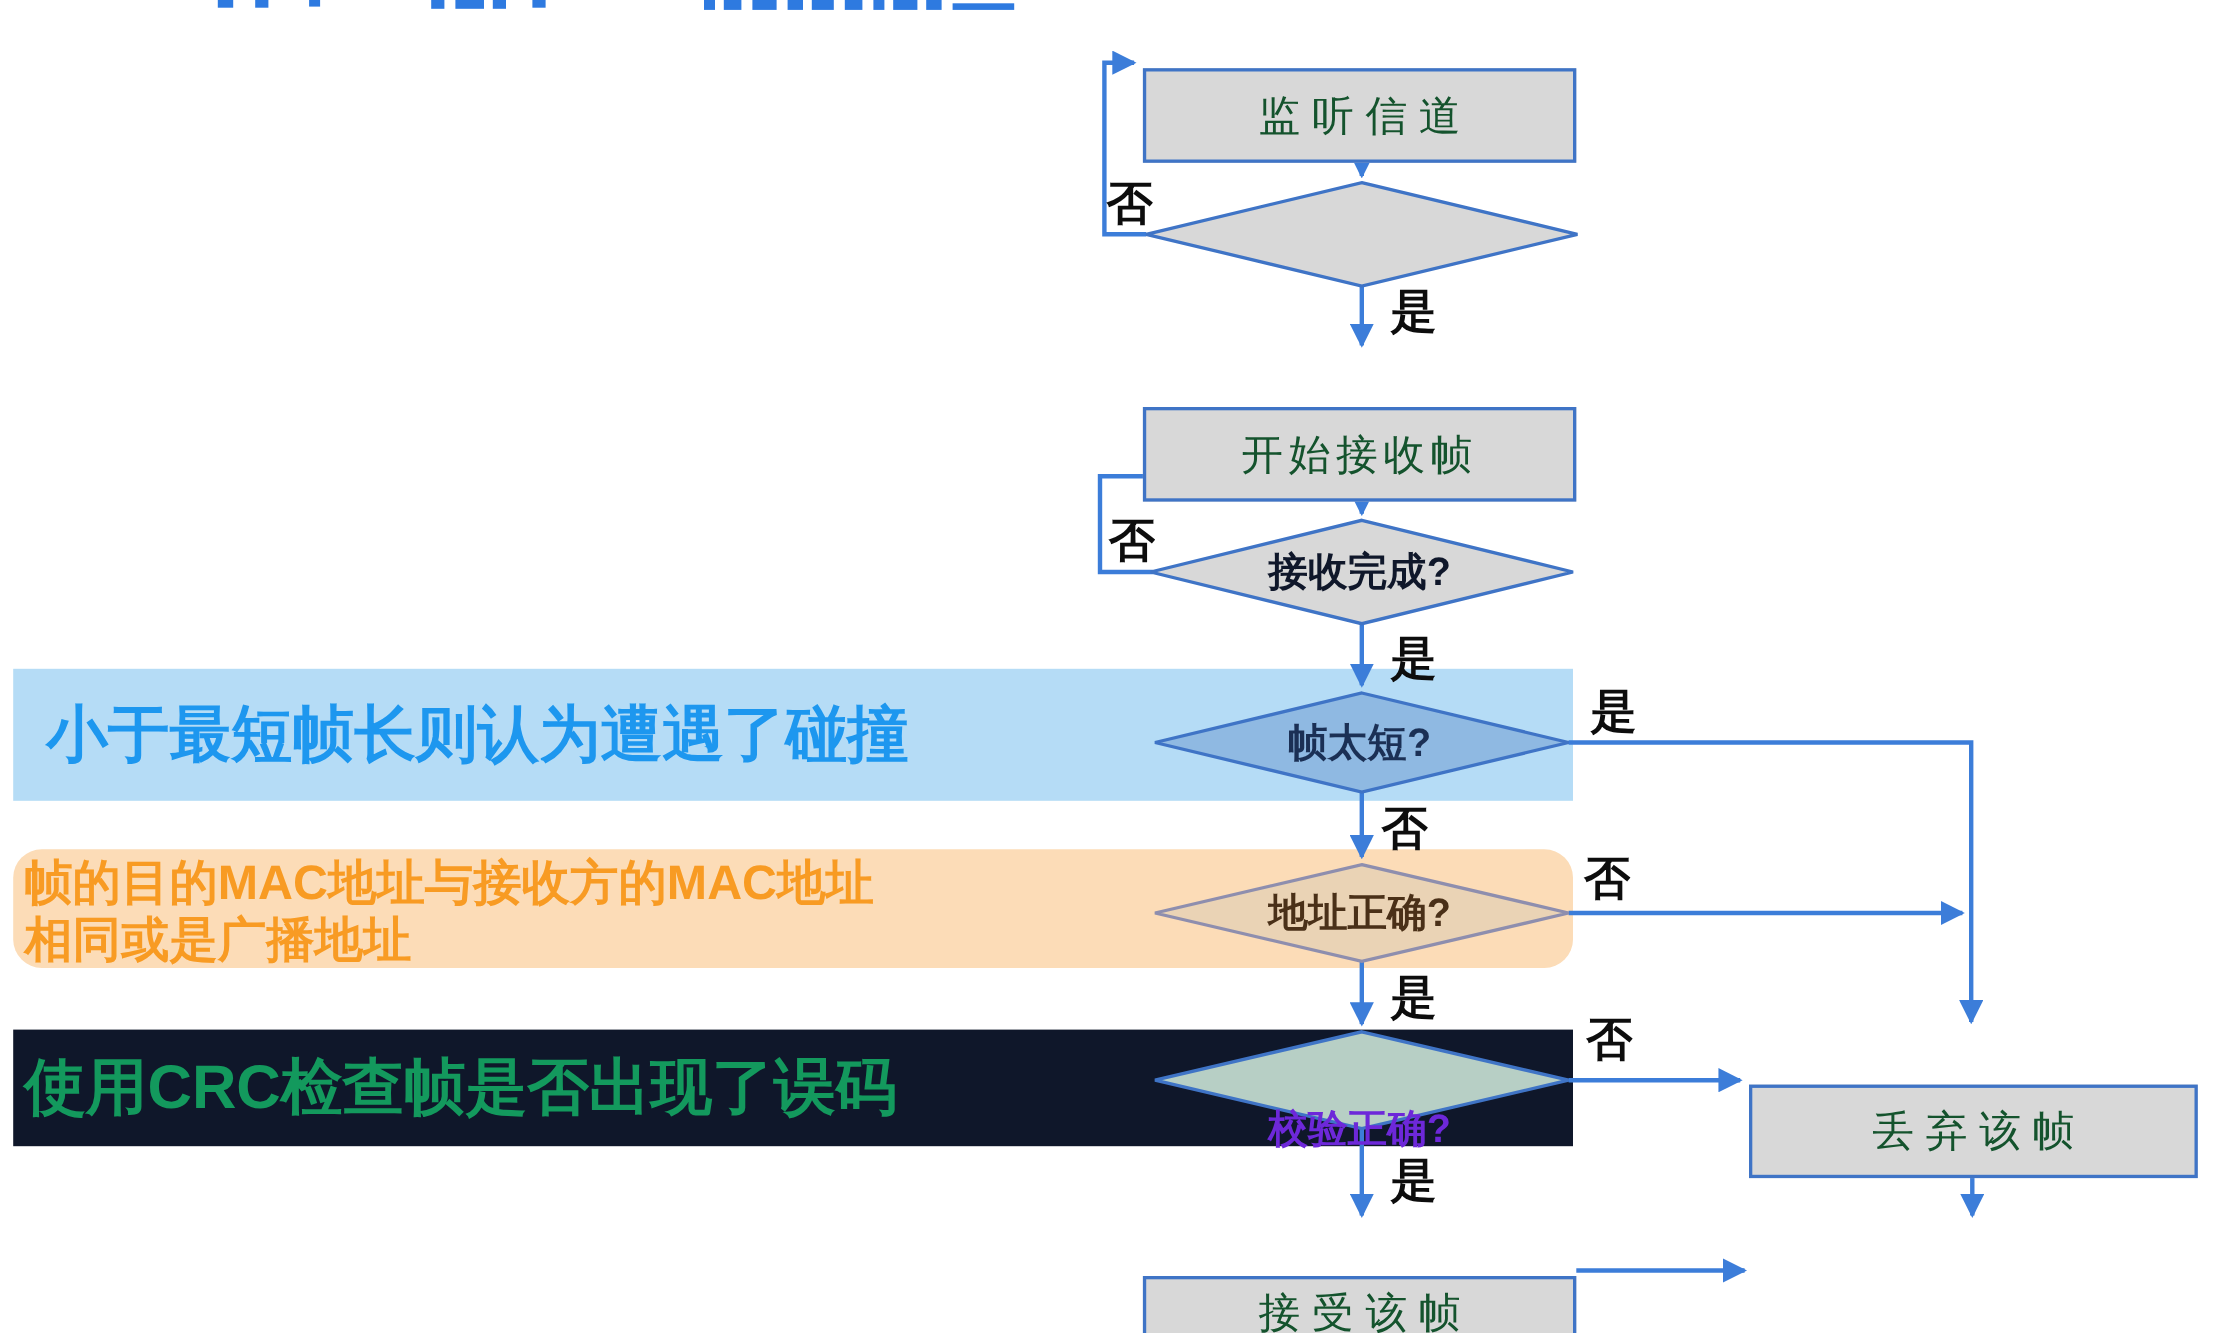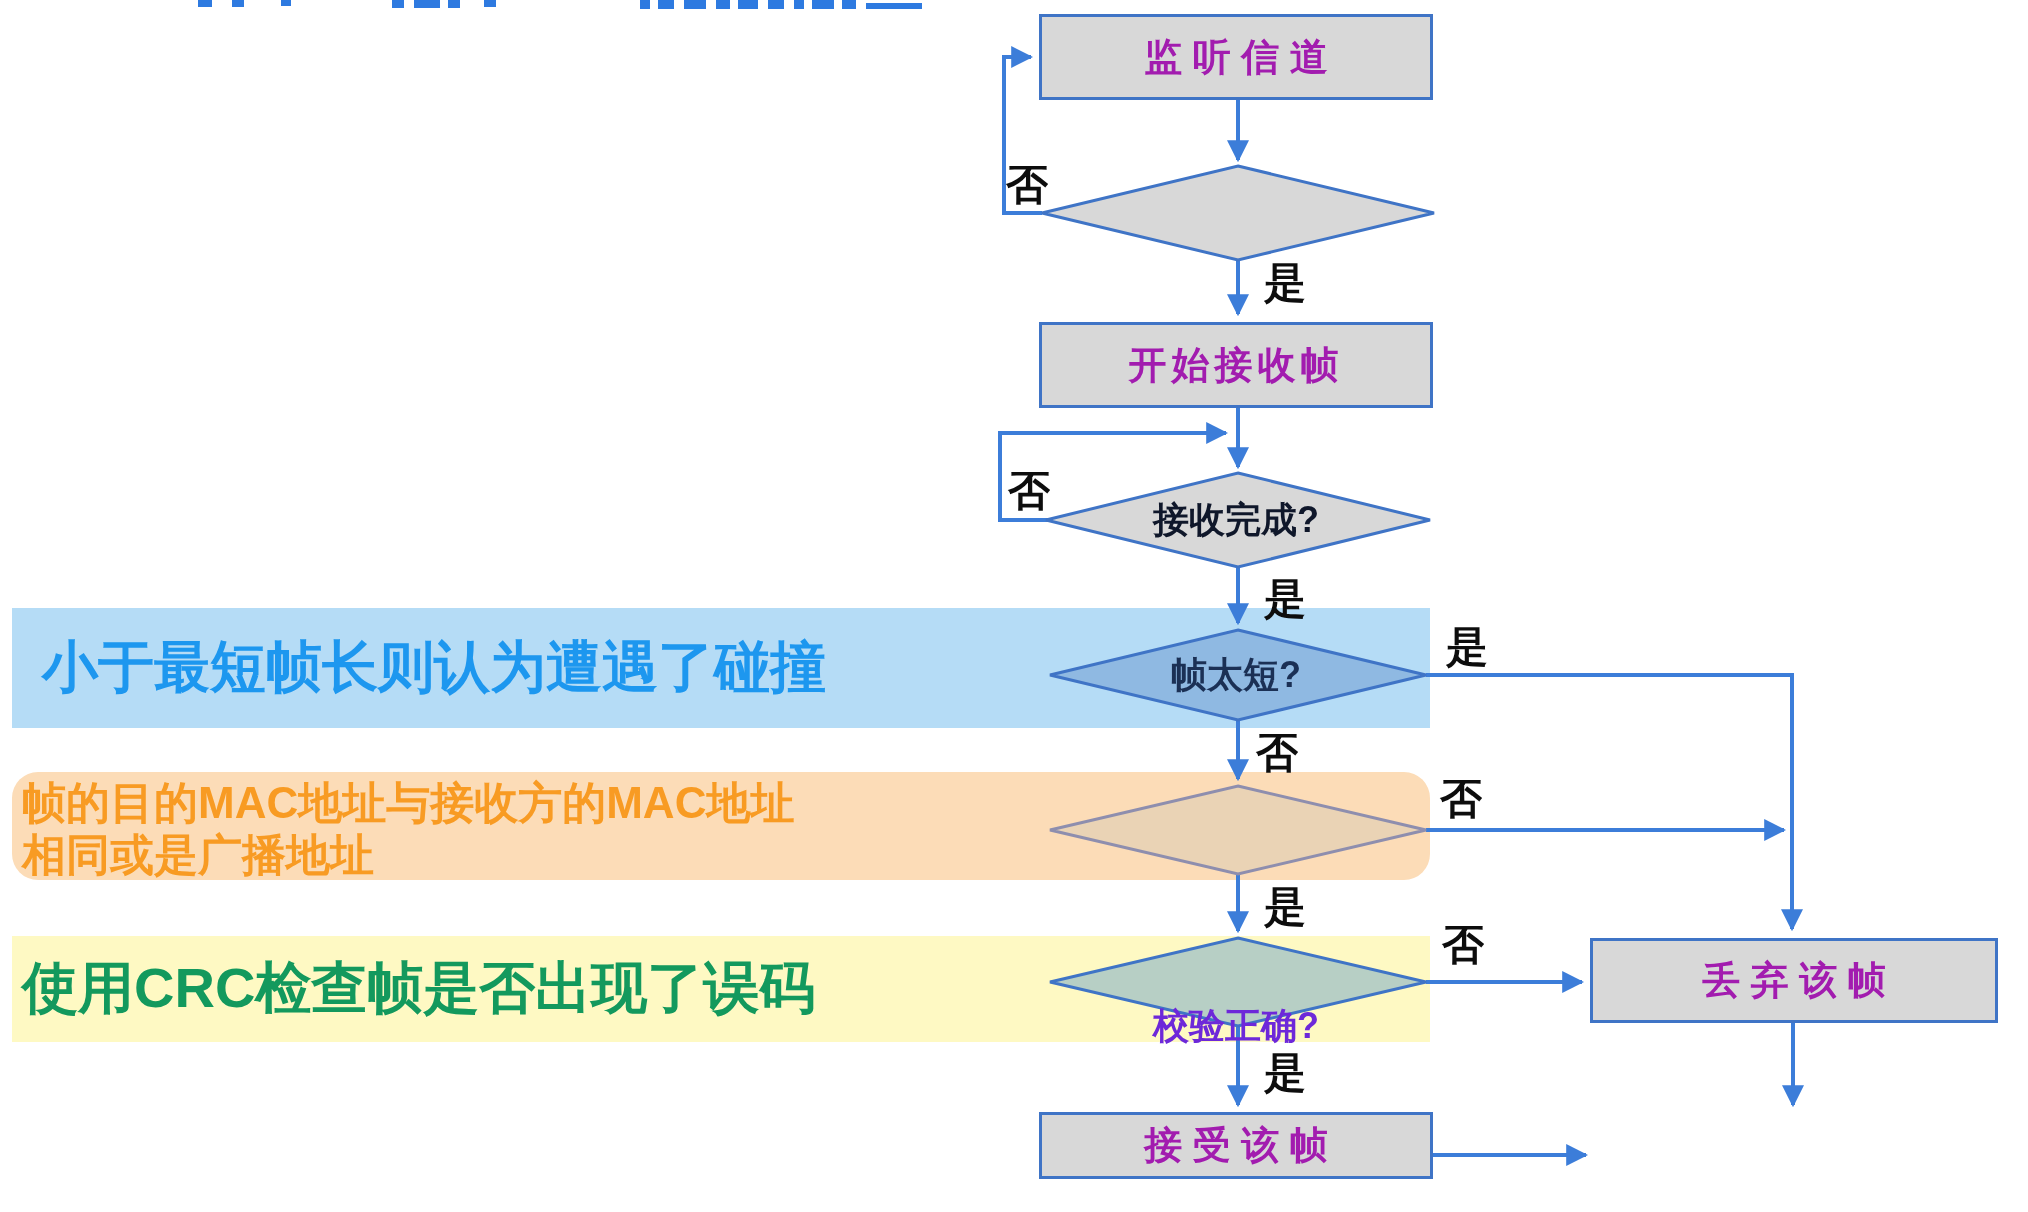--- a/index.html
+++ b/index.html
@@ -4,33 +4,33 @@
 <style>
   html,body{margin:0;padding:0;background:#ffffff;}
   #stage{
     position:relative;width:2028px;height:1212px;overflow:hidden;background:#ffffff;
     font-family:"Liberation Sans","DejaVu Sans",sans-serif;
   }
   
   .band{position:absolute;left:12px;width:1418px;z-index:1;display:flex;align-items:center;}
   .band-too-short{top:608px;height:120px;background:#b5dcf6;}
   .band-mac{top:772px;height:108px;background:#fcdcb7;display:block;border-radius:26px;}
-  .band-crc{top:936px;height:106px;background:#fef9c3;}
+  .band-crc{top:936px;height:106px;background:#0f172a;}
   .band-text{padding-left:10px;font-weight:bold;white-space:nowrap;}
   .band-too-short .band-text{font-size:56px;color:#1d97ef;padding-left:30px;}
   .band-mac .band-text{font-size:44px;color:#f89b23;line-height:52px;padding-top:5px;}
   .band-crc .band-text{font-size:56px;color:#13995d;}
   
   #connectors{position:absolute;left:0;top:0;z-index:2;}
   
   .node{
     position:absolute;z-index:3;box-sizing:border-box;
     background:#d8d8d8;border:3px solid #3f74c6;
     display:flex;align-items:center;justify-content:center;
-    font-size:38px;font-weight:bold;color:#a21caf;white-space:nowrap;
+    font-size:38px;font-weight:normal;color:#14532d;white-space:nowrap;margin-top:48px;
   }
   .node-listen{left:1039px;top:14px;width:394px;height:86px;}
   .node-start{left:1039px;top:322px;width:394px;height:86px;letter-spacing:5px;}
   .node-accept{left:1039px;top:1112px;width:394px;height:67px;}
   .node-discard{left:1590px;top:938px;width:408px;height:85px;}
   .node-end{left:1594px;top:1112px;width:406px;height:85px;border-radius:44px;letter-spacing:4px;}
   
   .dlabel{
     position:absolute;left:1046px;width:380px;height:48px;z-index:4;
     display:flex;align-items:center;justify-content:center;
@@ -138,20 +138,21 @@
     <polygon points="1238,938 1426,982 1238,1026 1050,982" fill="#b7cfc5" stroke="#3f74c6" stroke-width="3"></polygon>
   </svg>
 
   <div class="node node-listen">监 听 信 道</div>
   <div class="node node-start">开始接收帧</div>
   <div class="node node-accept">接 受 该 帧</div>
   <div class="node node-discard">丢 弃 该 帧</div>
 
   <div class="dlabel dlabel-2">接收完成?</div>
   <div class="dlabel dlabel-3">帧太短?</div>
+  <div class="dlabel dlabel-4">地址正确?</div>
   <div class="dlabel dlabel-5">校验正确?</div>
 
   <span class="branch no-1">否</span>
   <span class="branch yes-1">是</span>
   <span class="branch no-2">否</span>
   <span class="branch yes-2">是</span>
   <span class="branch yes-3">是</span>
   <span class="branch no-3">否</span>
   <span class="branch no-4">否</span>
   <span class="branch yes-4">是</span>

